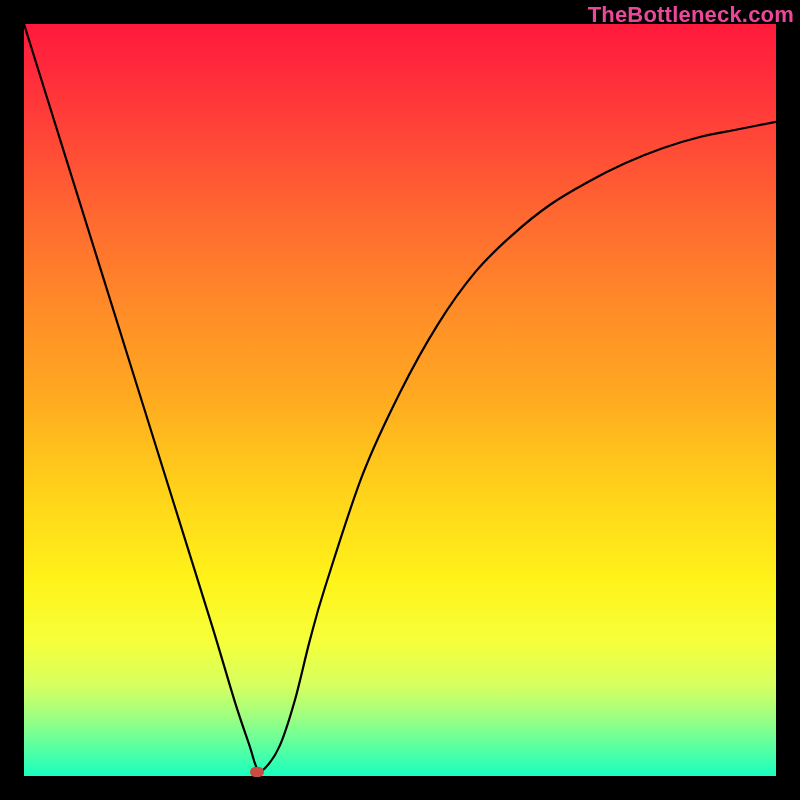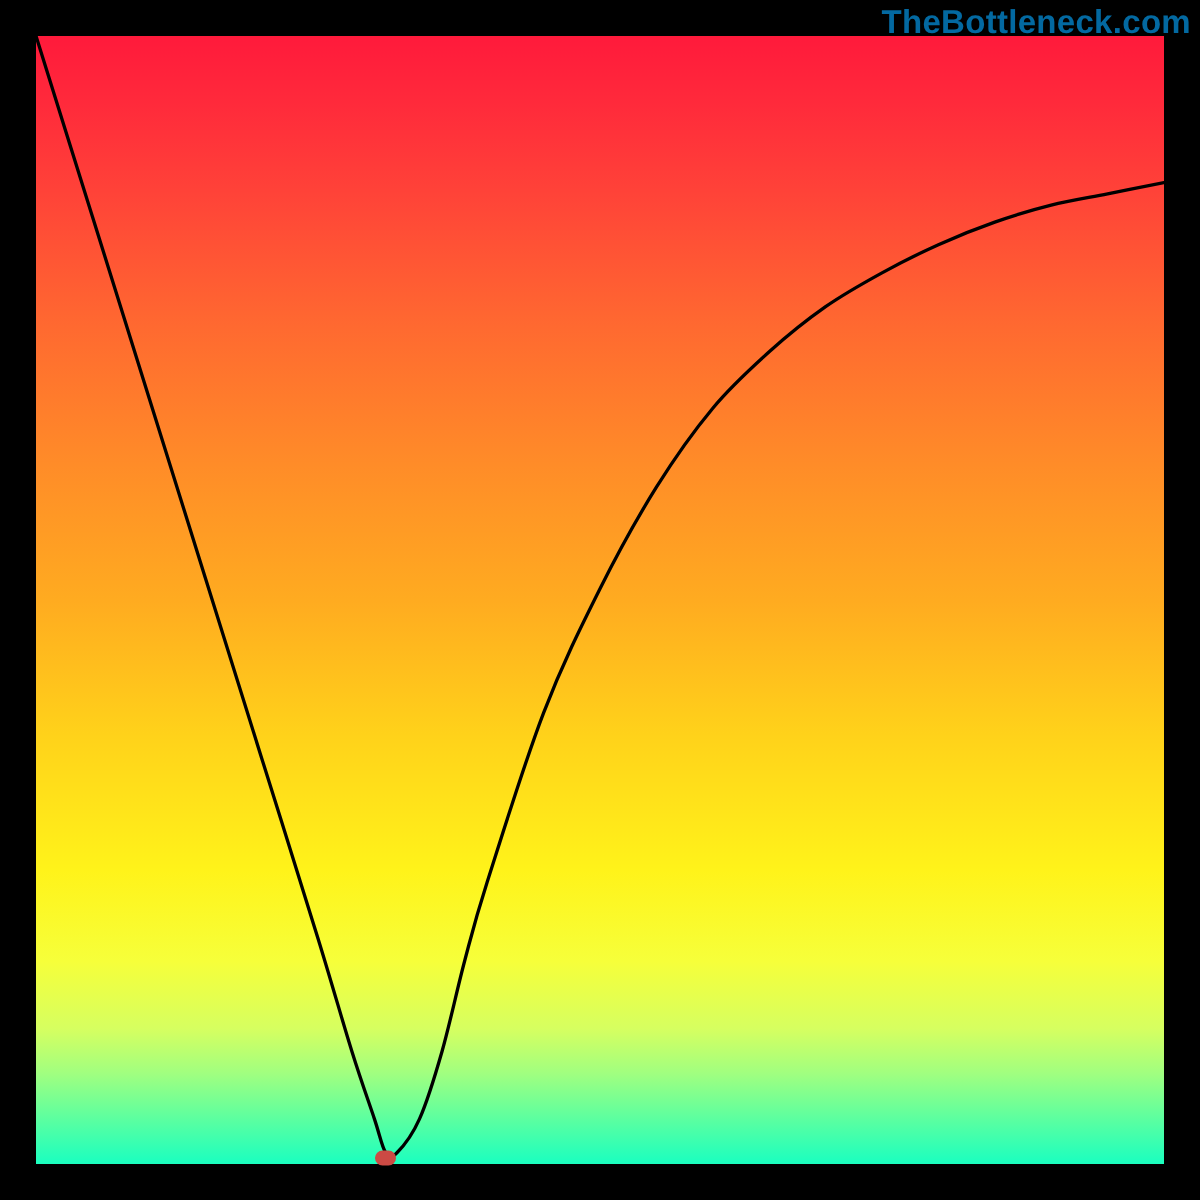--- a/index.html
+++ b/index.html
@@ -36,21 +36,21 @@
       #d6ff60 88%,
       #a0ff80 92%,
       #5cffa0 96%,
       #1affc0 100%
     );
   }
   .watermark {
     position: absolute;
     top: 2px;
     right: 6px;
-    color: #0369a1;
+    color: #ec4899;
     font-size: 22px;
     font-weight: 600;
     letter-spacing: 0.2px;
     z-index: 5;
     user-select: none;
   }
   svg.curve {
     position: absolute;
     left: 0;
     top: 0;

